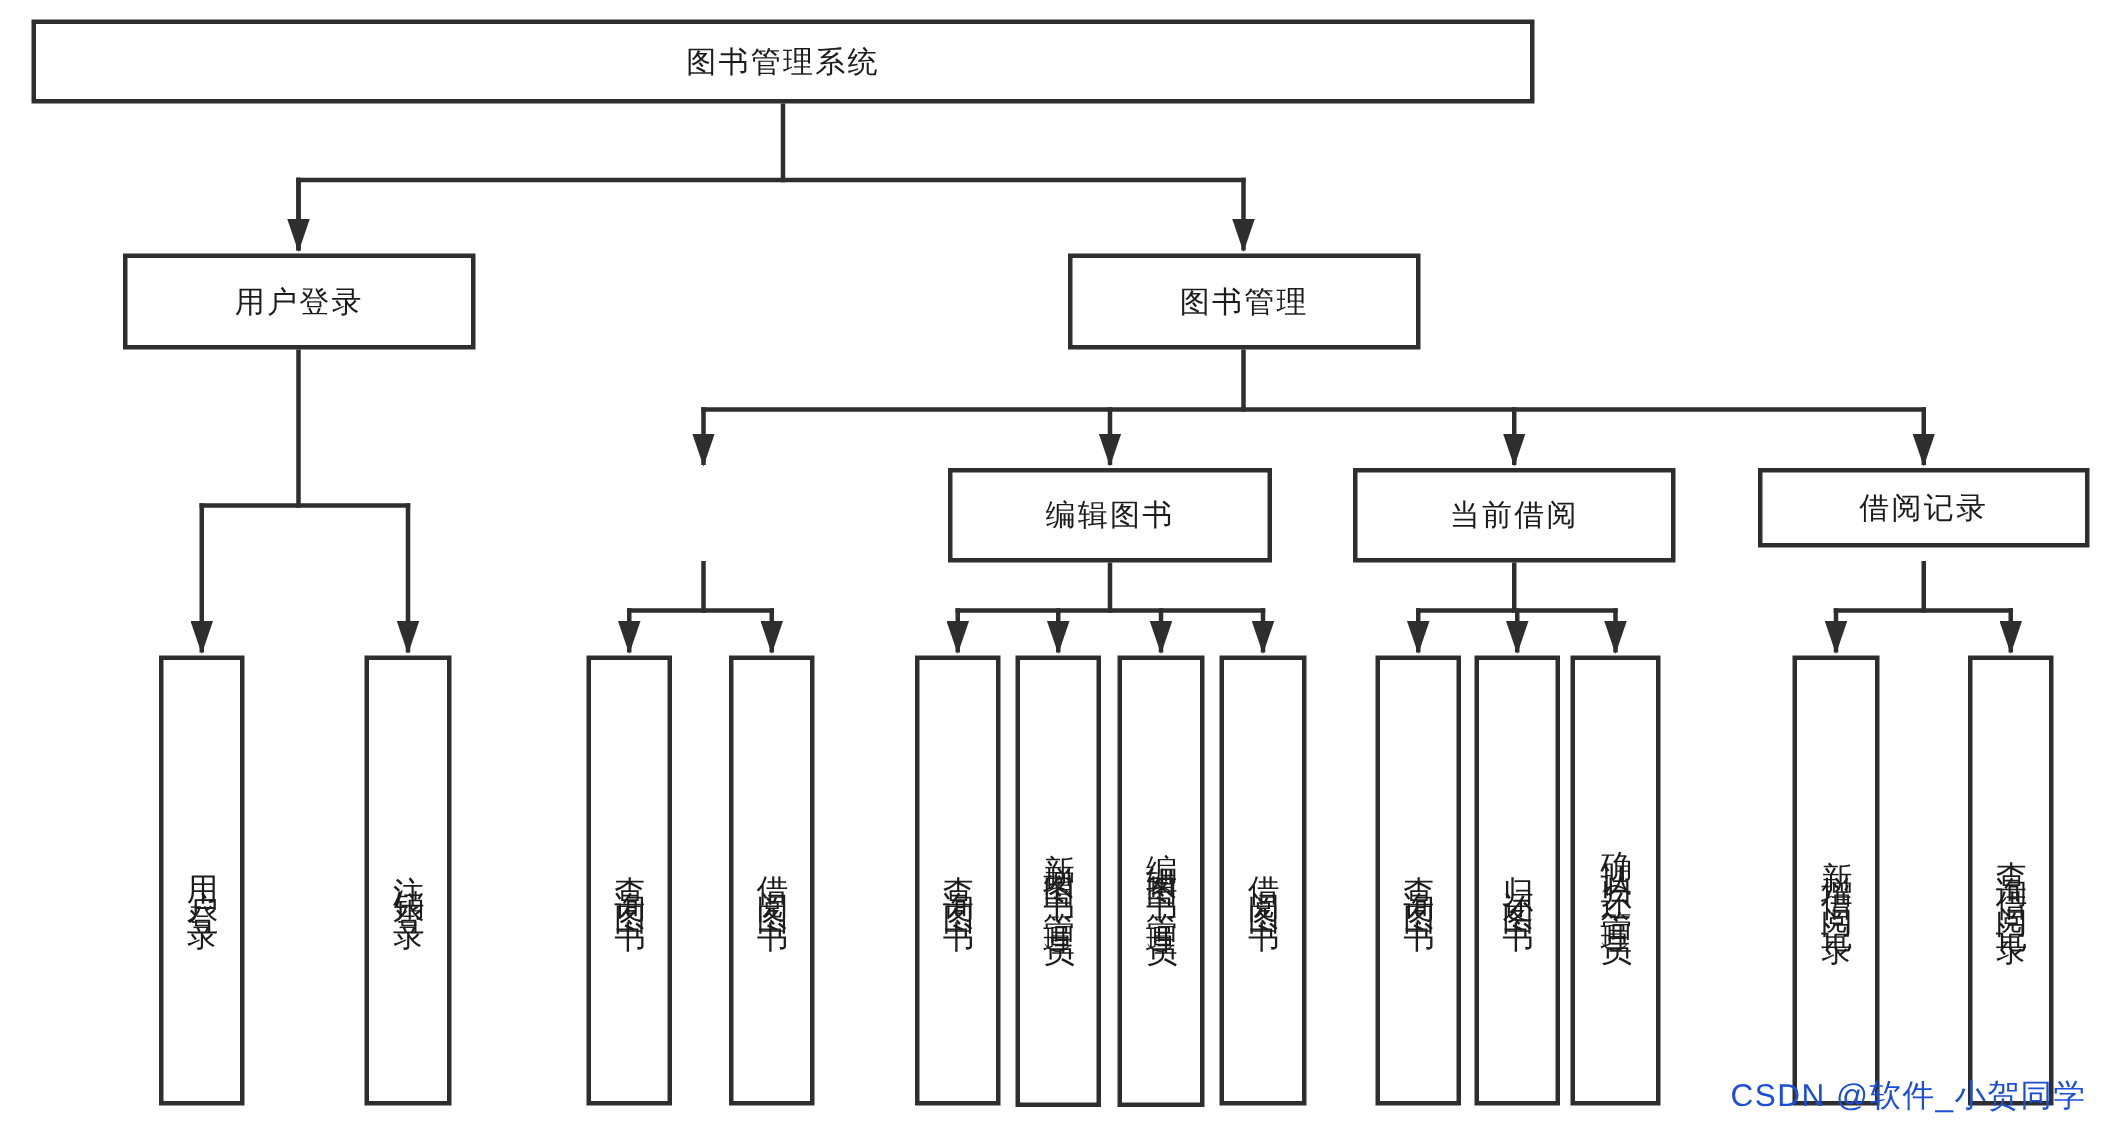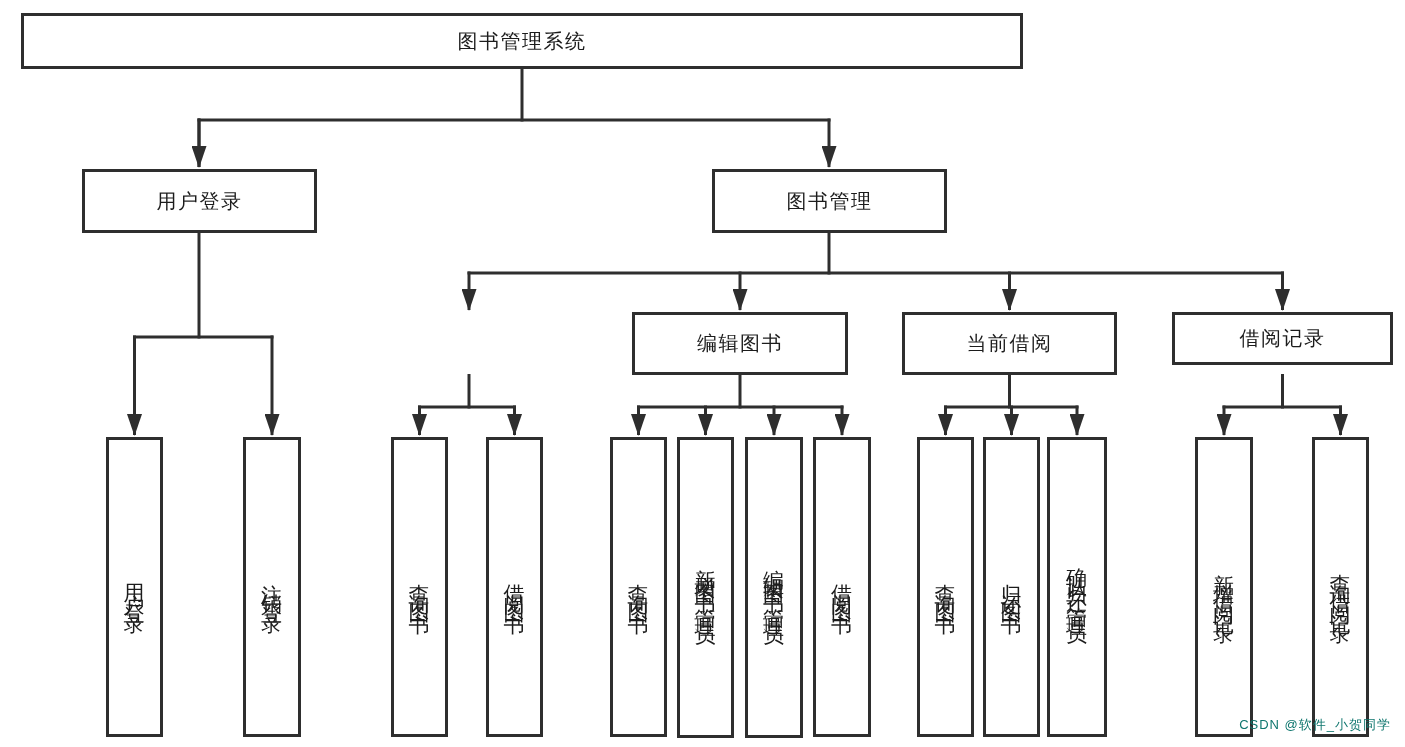--- a/index.html
+++ b/index.html
@@ -6,22 +6,22 @@
   html,body { width:1405px; height:747px; background:#ffffff; overflow:hidden; }
   body { font-family:"Liberation Sans","DejaVu Sans",sans-serif; position:relative; }
   #stage { position:absolute; left:0; top:0; width:1405px; height:747px; background:#ffffff;text-align:center; }
   #wires { position:absolute; left:0; top:0; width:1405px; height:747px; z-index:1; }
   .node { position:absolute; background:#ffffff; border:3px solid #2e2e2e; z-index:2;
           display:flex; align-items:center; justify-content:center; }
   .nh span { font-size:20px; color:#1c1c1c; letter-spacing:1.5px; white-space:nowrap; }
   .nv span { writing-mode:vertical-rl; text-orientation:mixed; font-size:21px; color:#1c1c1c;
              letter-spacing:10px; line-height:1; white-space:nowrap; }
   .nv.long span { letter-spacing:8px; }
-  #watermark { position:absolute; right:14px; top:716px; z-index:3; font-size:13px;
-               color:#0f766e; letter-spacing:1px; white-space:nowrap; }
+  #watermark { position:absolute; right:14px; top:716px; z-index:3; font-size:21px;
+               color:#1d4ed8; letter-spacing:1px; white-space:nowrap; }
 </style>
 </head>
 <body>
 
 <div id="stage">
 
   <svg id="wires" width="1405" height="747" viewBox="0 0 1405 747">
     <defs>
       <marker id="arrow" markerWidth="15" markerHeight="22" refX="7.5" refY="21" orient="0" markerUnits="userSpaceOnUse">
         <path d="M0,0 L15,0 L7.5,22 Z" fill="#2e2e2e"></path>

